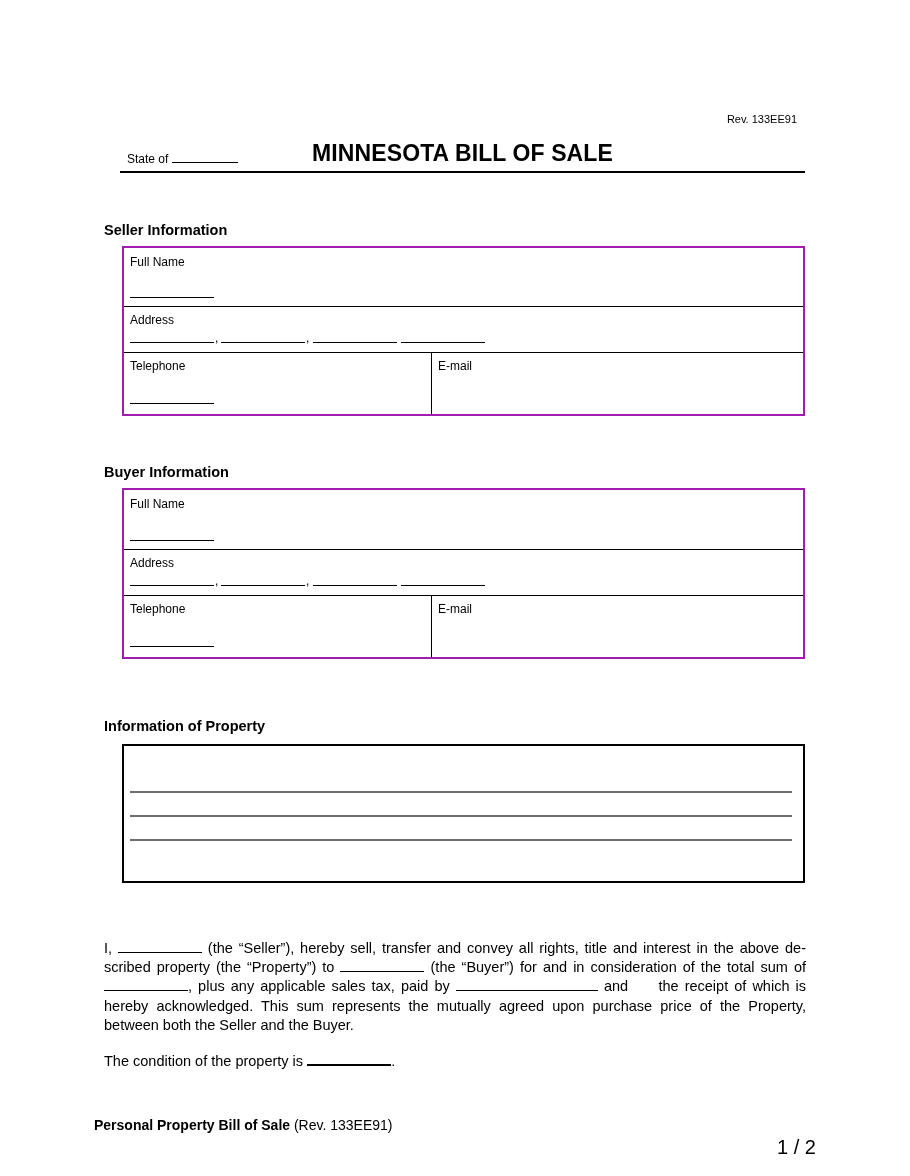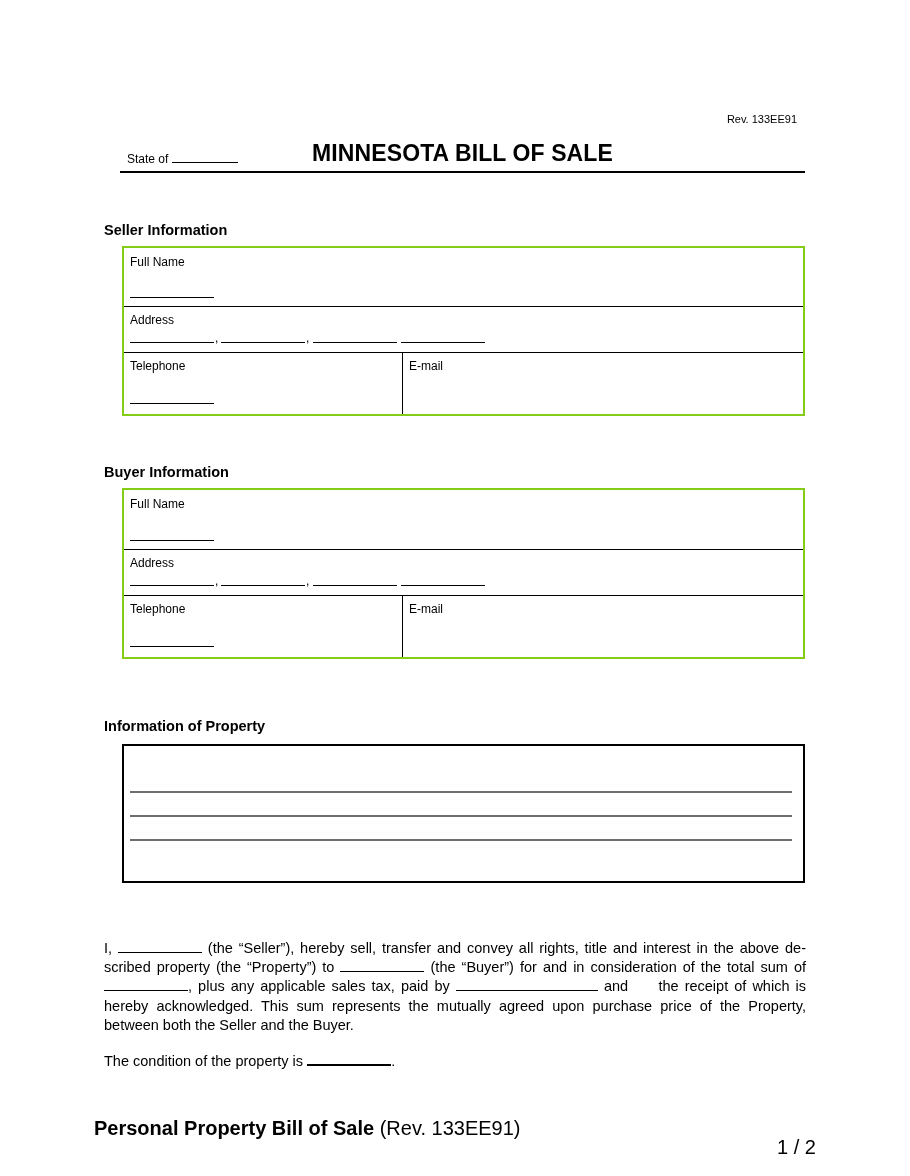--- a/index.html
+++ b/index.html
@@ -10,40 +10,40 @@
 
     .state-of { left: 127px; top: 113px; font-size: 12px; margin-top: 39px; }
     .rev-top { right: 113px; top: 113px; font-size: 11px; }
     .blank { display: inline-block; border-bottom: 1px solid #000; vertical-align: baseline; height: 10px; }
 
     .doc-title { left: 0; width: 925px; top: 140px; text-align: center; font-size: 23px; font-weight: bold; letter-spacing: 0.1px; }
     .title-rule { left: 120px; top: 171px; width: 685px; height: 2px; background: #000; }
 
     .section-heading { left: 104px; font-size: 14.5px; font-weight: bold; }
 
-    .info-table { left: 122px; width: 683px; border: 2px solid #84cc16; }
+    .info-table { left: 122px; width: 683px; border: 2px solid #a21caf; }
     .row { position: relative; border-bottom: 1px solid #000; }
     .row:last-child { border-bottom: none; }
     .cell-label { position: absolute; left: 6px; font-size: 12px; }
     .line-blank { position: absolute; height: 1px; background: #000; }
     .comma { position: absolute; font-size: 12px; }
     .split { display: flex; height: 100%; }
-    .split .half-left { position: relative; width: 279px; border-right: 1px solid #000; height: 100%; }
+    .split .half-left { position: relative; width: 308px; border-right: 1px solid #000; height: 100%; }
     .split .half-right { position: relative; flex: 1; height: 100%; }
 
     .property-box { left: 122px; top: 744px; width: 683px; height: 139px; border: 2px solid #000; }
     .prop-line { position: absolute; left: 6px; width: 662px; height: 2px; background: #6e6e6e; }
 
     .paragraph { left: 104px; top: 939px; width: 702px; font-size: 14.5px; line-height: 19.2px; text-align: justify; }
     .paragraph .u { display: inline-block; border-bottom: 1px solid #000; height: 13px; vertical-align: baseline; }
 
     .condition { left: 104px; top: 1053px; font-size: 14.5px; }
     .condition .u { display: inline-block; border-bottom: 2px solid #000; height: 13px; width: 84px; vertical-align: baseline; }
 
-    .footer { left: 94px; top: 1117px; font-size: 20px; }
+    .footer { left: 94px; top: 1117px; font-size: 14px; }
     .footer b { font-weight: bold; }
     .page-num { right: 94px; top: 1136px; font-size: 20px; }
   </style>
 </head>
 <body>
 
 <div class="abs state-of">
   <span>State of</span>
   <span class="blank" style="width:66px;"></span>
 </div>

